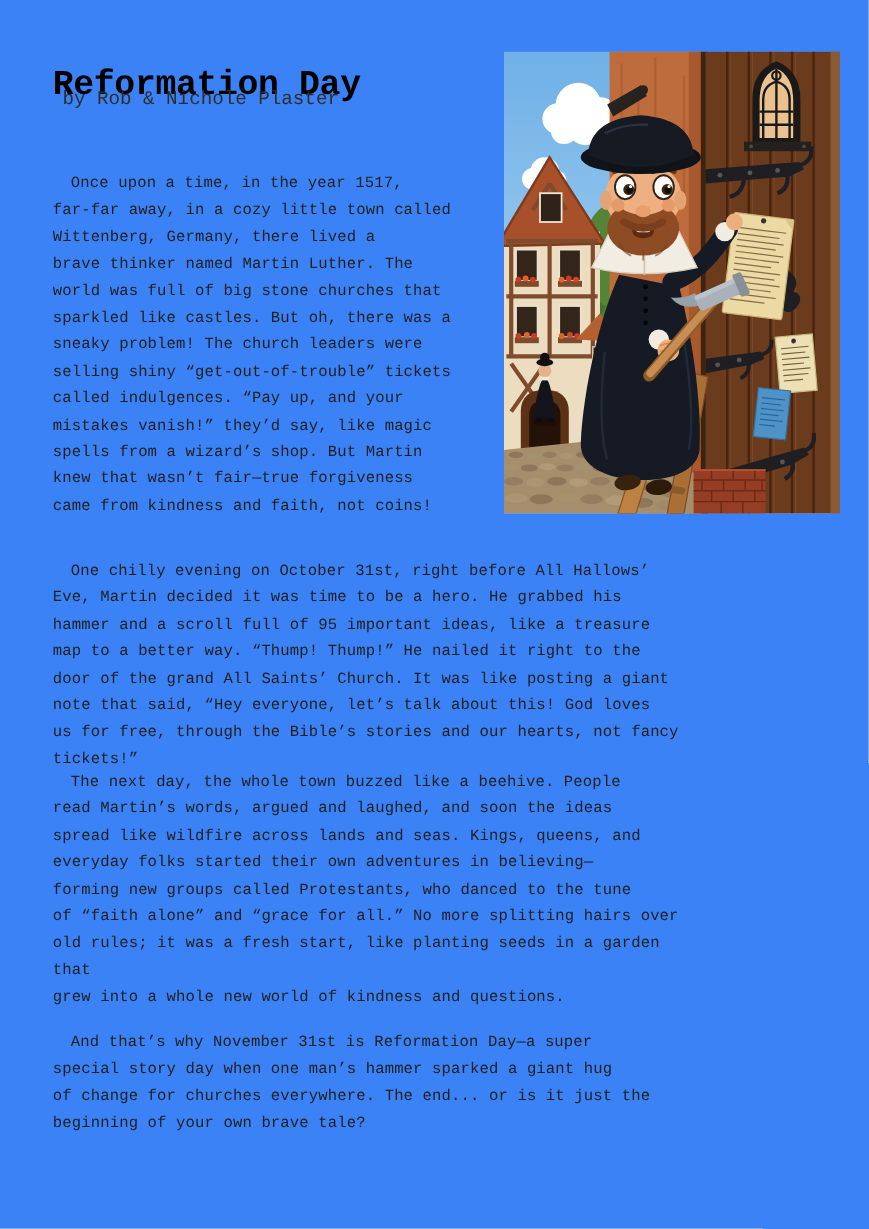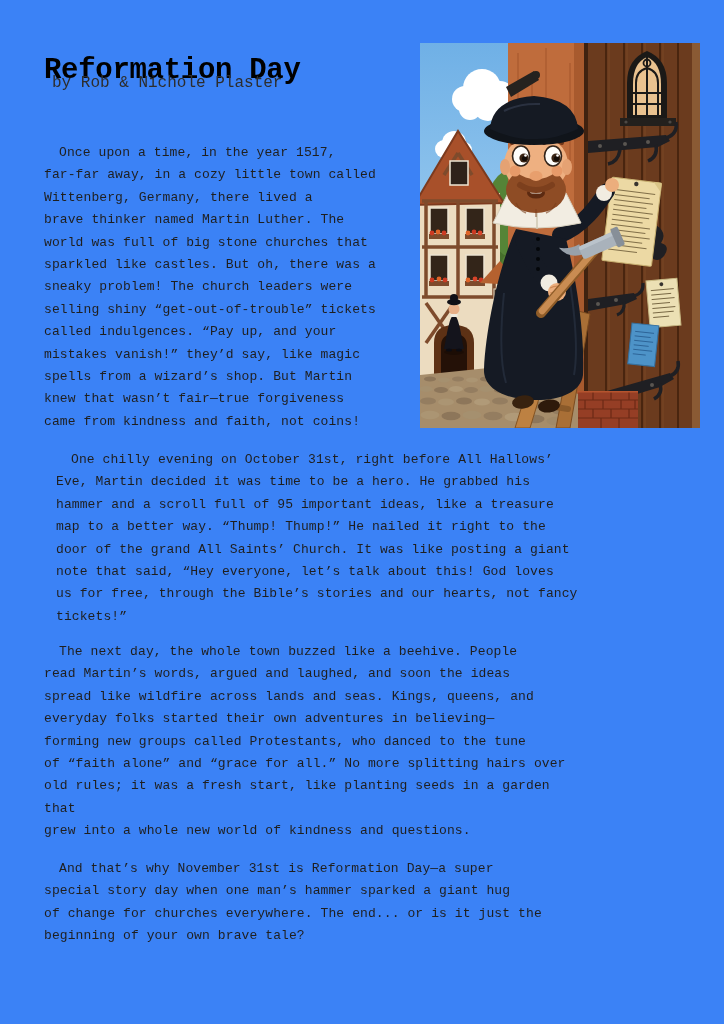--- a/index.html
+++ b/index.html
@@ -23,21 +23,21 @@
     font-size:16px;color:#2d2d2d;line-height:20px;
   }
   .para{
     position:absolute;left:44px;
     font-size:13px;line-height:22.4px;
     white-space:pre-line;
     text-indent:15px;
     letter-spacing:0.1px;
   }
   #p1{top:129px;width:382px;}
-  #p2{top:436px;width:530px;margin-left:12px;}
+  #p2{top:452px;width:530px;}
   #p3{top:628px;width:540px;}
   #p4{top:845px;width:530px;}
   .illustration{
     position:absolute;left:420px;top:43px;
     width:280px;height:385px;margin:0;padding:0;
   }
   .illustration svg{display:block;width:280px;height:385px;}
 </style>
 </head>
 <body>

